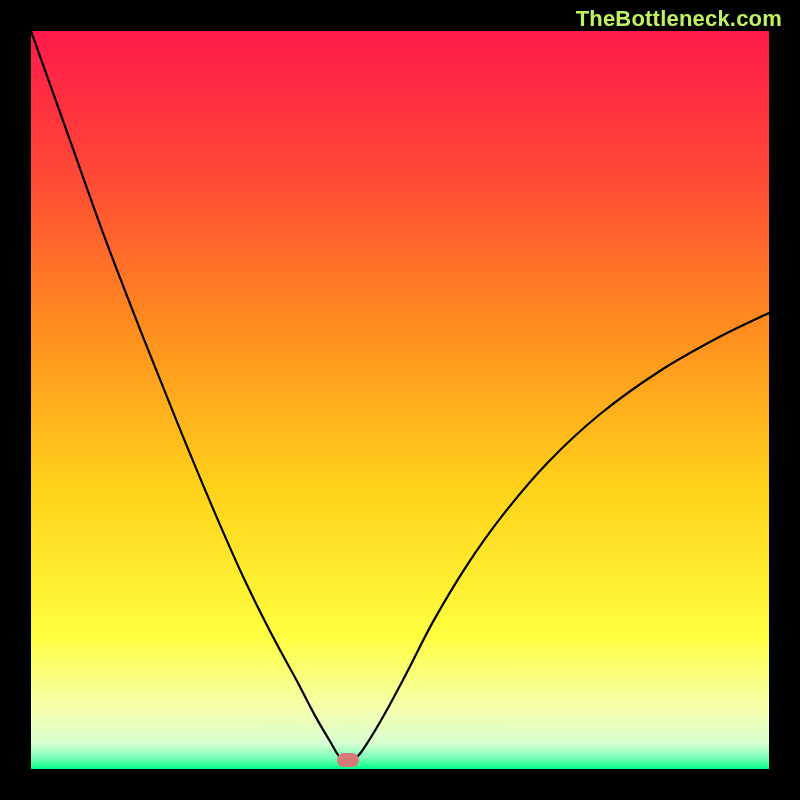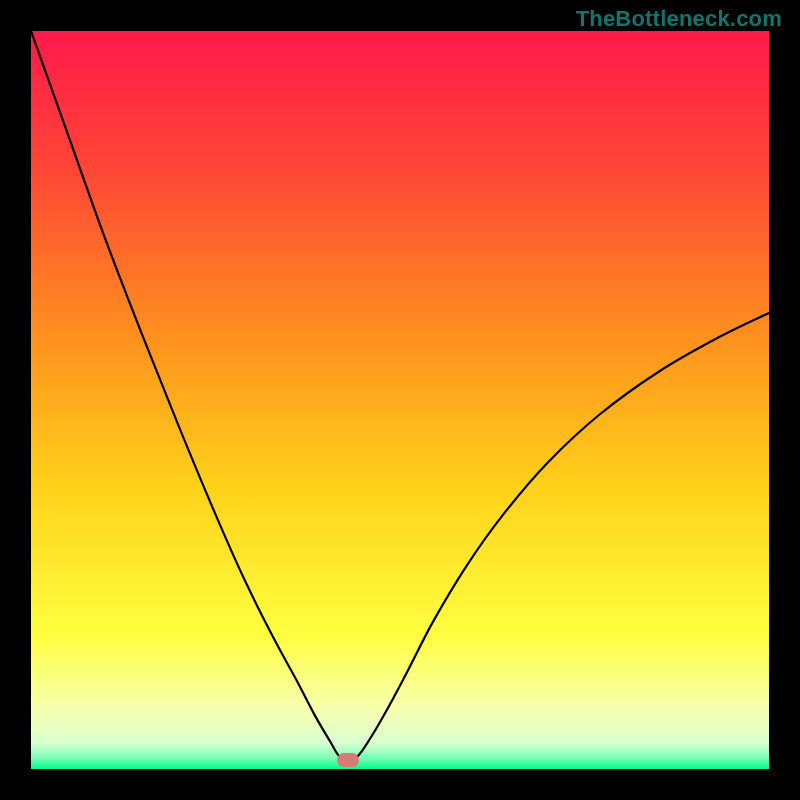--- a/index.html
+++ b/index.html
@@ -37,21 +37,21 @@
     position: absolute;
     top: 0;
     left: 0;
     width: 100%;
     height: 100%;
   }
   .watermark {
     position: absolute;
     top: 6px;
     right: 18px;
-    color: #0f766e;
+    color: #bef264;
     font-size: 22px;
     font-weight: bold;
     letter-spacing: 0.2px;
   }
   .marker {
     position: absolute;
     width: 22px;
     height: 14px;
     border-radius: 7px;
     transform: translate(-50%, -50%);

